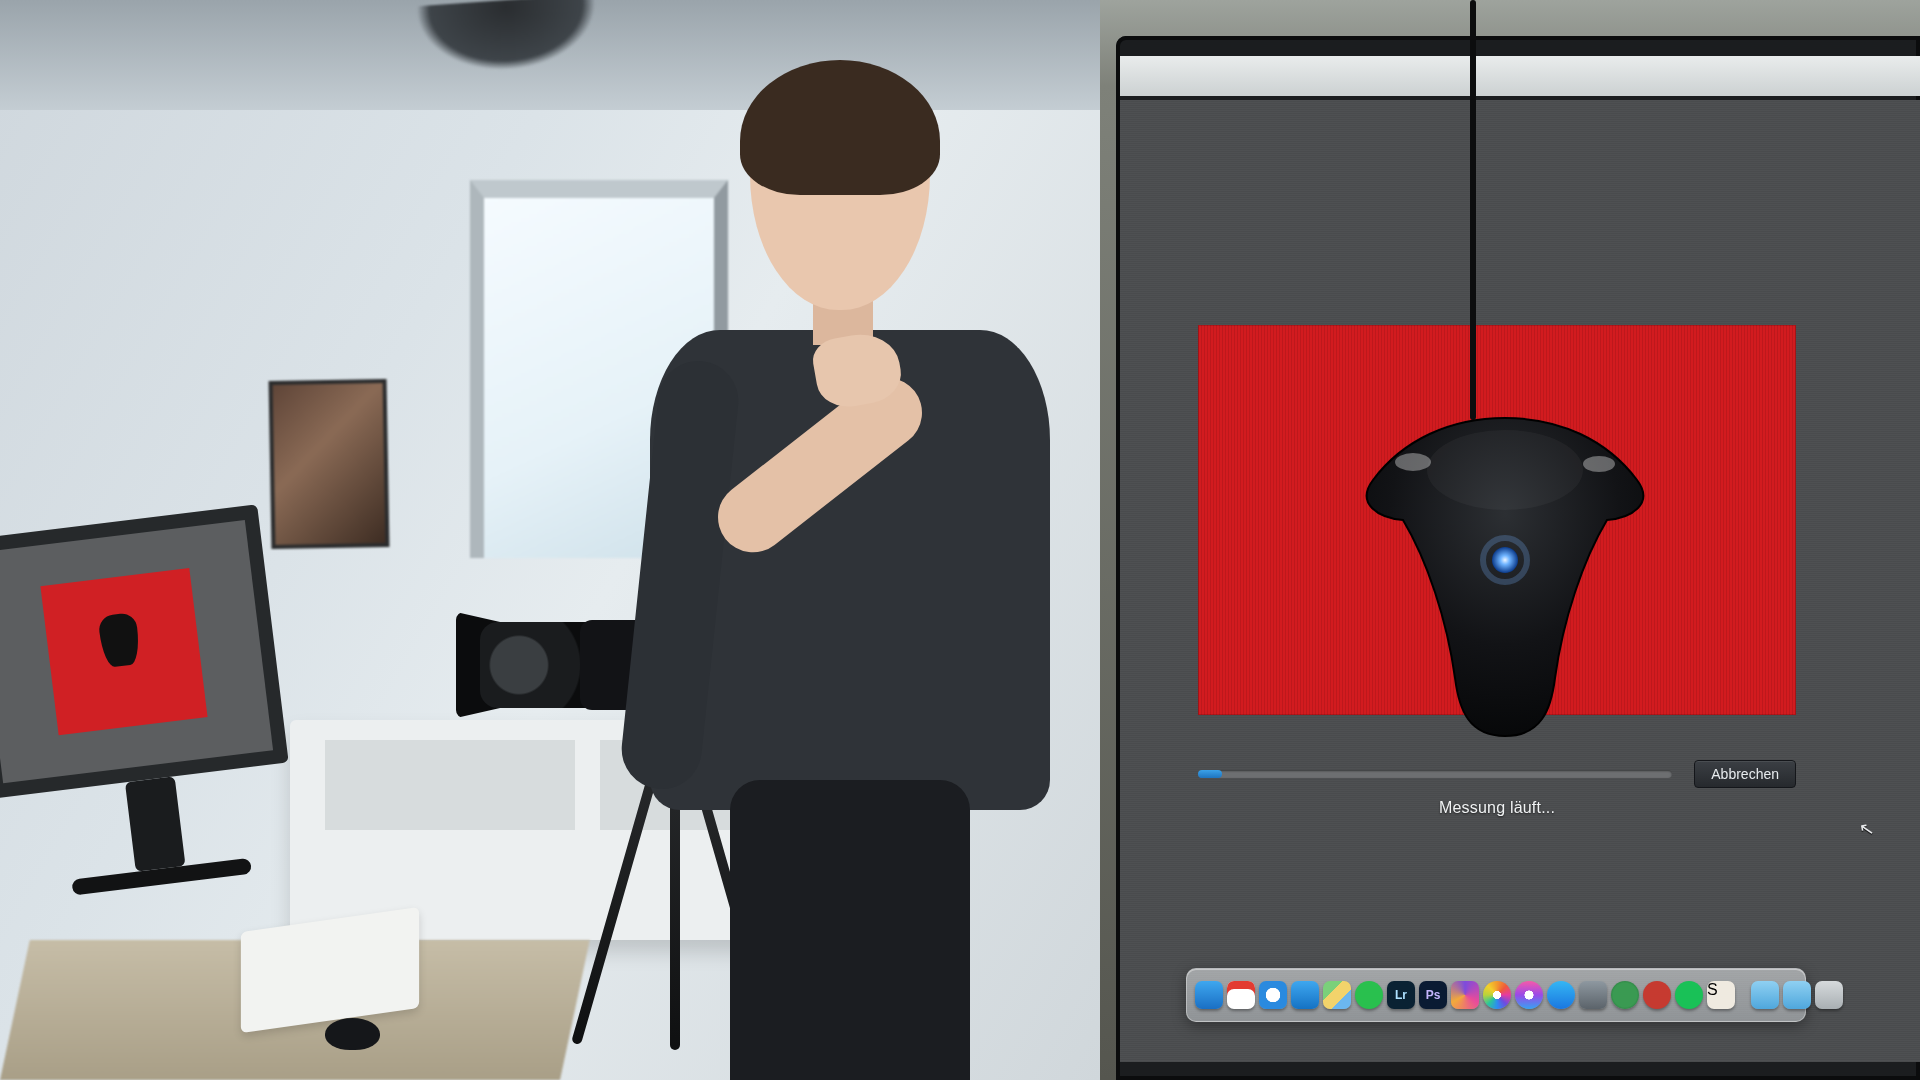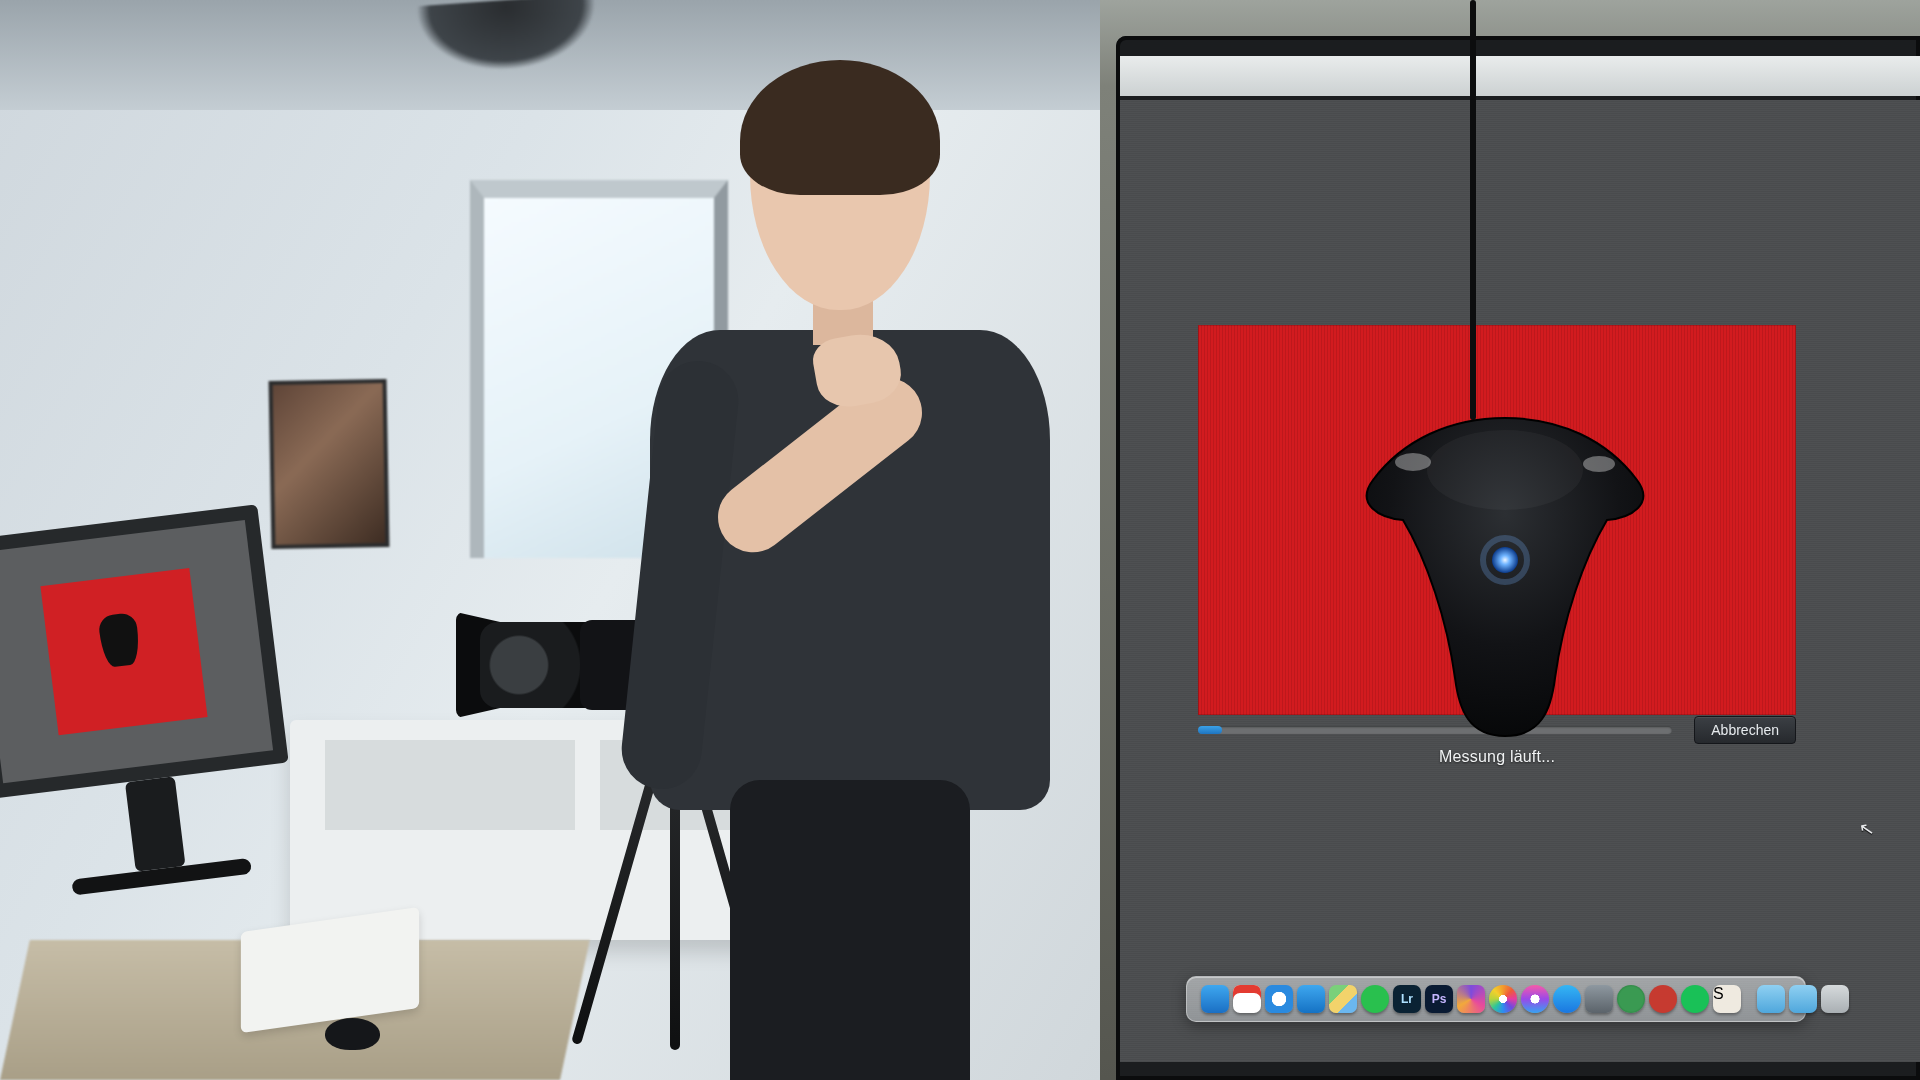--- a/index.html
+++ b/index.html
@@ -232,21 +232,21 @@
     background: #d21b1f;
     background-image: repeating-linear-gradient(90deg, rgba(0,0,0,.10) 0 1px, transparent 1px 3px);
     box-shadow: 0 0 0 1px rgba(0,0,0,.15) inset;
   }
   .sensor-device {
     position: absolute; left: 235px; top: 310px; width: 300px; height: 330px;
     z-index: 6;
   }
   .sensor-device svg { width: 100%; height: 100%; display: block; }
   .progress-row {
-    position: absolute; left: 78px; top: 616px; width: 598px; height: 28px;
+    position: absolute; left: 78px; top: 660px; width: 598px; height: 28px;
     display: flex; align-items: center; gap: 22px;
   }
   .progress-track {
     flex: 1; height: 8px;
     background: #6d6f71;
     border-radius: 4px;
     position: relative;
     box-shadow: inset 0 1px 2px rgba(0,0,0,.5);
   }
   .progress-fill {
@@ -258,42 +258,42 @@
     padding: 5px 16px;
     font-size: 14px;
     color: #e7ebee;
     background: linear-gradient(#3b3f44, #26292d);
     border: 1px solid #14161a;
     border-radius: 4px;
     box-shadow: inset 0 1px 0 rgba(255,255,255,.08);
     cursor: pointer;
   }
   .status-text {
-    position: absolute; left: 78px; top: 648px; width: 598px;
+    position: absolute; left: 78px; top: 699px; width: 598px;
     text-align: center;
     color: #f1f3f4;
     font-size: 16px;
     letter-spacing: .2px;
     text-shadow: 0 1px 2px rgba(0,0,0,.6);
   }
   .cursor {
     position: absolute; right: 46px; top: 718px;
     color: #e8eaec;
     font-size: 18px;
     transform: rotate(-10deg);
     text-shadow: 0 1px 1px #000;
   }
   
   .dock {
-    position: absolute; left: 66px; bottom: 40px; height: 46px; width: 620px;
+    position: absolute; left: 66px; bottom: 40px; height: 54px; width: 620px;
     background: linear-gradient(rgba(234,238,240,.55), rgba(200,206,210,.55));
     border: 1px solid rgba(255,255,255,.35);
     border-radius: 10px;
     display: flex; align-items: center; gap: 4px;
-    padding: 4px 14px;
+    padding: 4px 8px;
     box-sizing: border-box;
     box-shadow: 0 4px 14px rgba(0,0,0,.35), inset 0 1px 0 rgba(255,255,255,.4);
   }
   .dock .app {
     width: 28px; height: 28px;
     border-radius: 7px;
     box-shadow: 0 2px 3px rgba(0,0,0,.35);
     position: relative;
     flex: 0 0 28px;
   }

